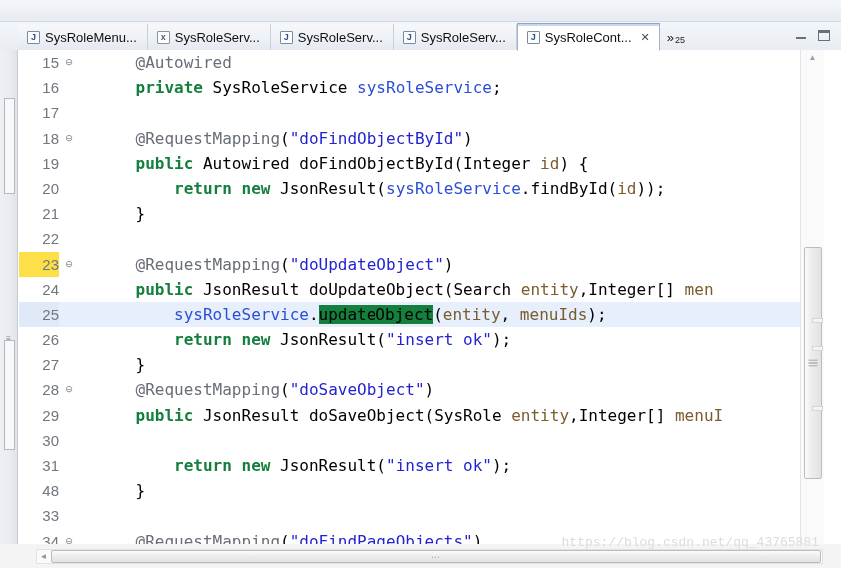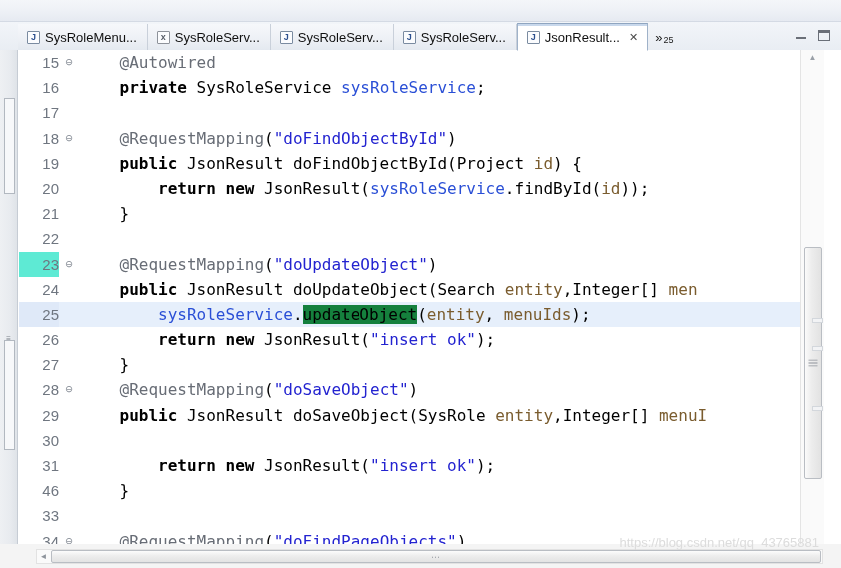--- a/index.html
+++ b/index.html
@@ -125,33 +125,33 @@
     position:relative;height:25.2px;white-space:pre;
     font-family:"DejaVu Sans Mono", monospace;
     font-size:16px;line-height:25.2px;padding-left:36px;
   }
   .lineno{
     position:absolute;left:0;top:0;width:40px;text-align:right;
     color:#6f7680;font-size:15px;
     font-family:"Liberation Sans", sans-serif;
     line-height:25.2px;
   }
-  .lineno.hl{background:#5eead4;}
+  .lineno.hl{background:#fde047;}
   .fold{
     position:absolute;left:44px;top:0;width:12px;text-align:center;
     color:#8d939c;font-size:12px;line-height:25.2px;
   }
   .ltext{
-    position:absolute;left:62px;top:0;
+    position:absolute;left:78px;top:0;
     color:#000000;
   }
   .line.current{background:#e6effb;}
   .line.current .lineno{background:#dfe9f8;}
 
-  .kw{color:#000000;font-weight:bold;margin-top:16px;}
+  .kw{color:#15803d;font-weight:bold;margin-top:16px;}
   .str{color:#2323d0;}
   .ann{color:#686d76;}
   .fld{color:#2a4fd6;}
   .par{color:#7a5c2e;}
   .occ{background:#15803d;}
   .plain{color:#000000;}
   .caret{
     display:inline-block;width:0;border-left:1px solid #000;
     height:17px;vertical-align:-3px;margin:0 -1px;
   }
@@ -203,21 +203,21 @@
     font-size:9px;color:#8c9199;letter-spacing:1px;line-height:1;
   }
   .bottomfill{
     position:absolute;left:0;right:0;bottom:0;height:24px;background:#f4f4f4;
   }
 
   
   .watermark{
     position:absolute;right:22px;bottom:18px;
     font-size:13px;color:#dcdcdc;
-    font-family:Liberation Sans, sans-serif;
+    font-family:Liberation Mono, monospace;
     white-space:nowrap;pointer-events:none;user-select:none;
   }
 </style>
 </head>
 <body>
 
 <div id="app">
 
   <div class="menubar">
     <div class="mi">Search</div>
@@ -245,21 +245,21 @@
       <span>SysRoleServ...</span>
     </div>
 
     <div class="tab">
       <span class="ficon">J</span>
       <span>SysRoleServ...</span>
     </div>
 
     <div class="tab active">
       <span class="ficon">J</span>
-      <span>JsonResult...</span>
+      <span>SysRoleCont...</span>
       <span class="tabclose">✕</span>
     </div>
 
     <div class="chevrons">
       <span>»</span>
       <span class="cnt">25</span>
     </div>
 
     <div class="winbtns">
       <div class="wbtn min"></div>
@@ -276,34 +276,34 @@
     </div>
 
     <div class="changebar" style="top:201.6px;height:126px;"></div>
 
     <div class="codearea">
       <div id="lines">
           <div class="line"><span class="lineno">15</span><span class="fold">⊖</span><span class="ltext"><span class="plain">    </span><span class="ann">@Autowired</span></span></div>
           <div class="line"><span class="lineno">16</span><span class="ltext"><span class="plain">    </span><span class="kw">private</span><span class="plain"> SysRoleService </span><span class="fld">sysRoleService</span><span class="plain">;</span></span></div>
           <div class="line"><span class="lineno">17</span><span class="ltext"></span></div>
           <div class="line"><span class="lineno">18</span><span class="fold">⊖</span><span class="ltext"><span class="plain">    </span><span class="ann">@RequestMapping</span><span class="plain">(</span><span class="str">"doFindObjectById"</span><span class="plain">)</span></span></div>
-          <div class="line"><span class="lineno">19</span><span class="ltext"><span class="plain">    </span><span class="kw">public</span><span class="plain"> JsonResult doFindObjectById(Project </span><span class="par">id</span><span class="plain">) {</span></span></div>
+          <div class="line"><span class="lineno">19</span><span class="ltext"><span class="plain">    </span><span class="kw">public</span><span class="plain"> Autowired doFindObjectById(Integer </span><span class="par">id</span><span class="plain">) {</span></span></div>
           <div class="line"><span class="lineno">20</span><span class="ltext"><span class="plain">        </span><span class="kw">return</span><span class="plain"> </span><span class="kw">new</span><span class="plain"> JsonResult(</span><span class="fld">sysRoleService</span><span class="plain">.findById(</span><span class="par">id</span><span class="plain">));</span></span></div>
           <div class="line"><span class="lineno">21</span><span class="ltext"><span class="plain">    }</span></span></div>
           <div class="line"><span class="lineno">22</span><span class="ltext"></span></div>
           <div class="line"><span class="lineno hl">23</span><span class="fold">⊖</span><span class="ltext"><span class="plain">    </span><span class="ann">@RequestMapping</span><span class="plain">(</span><span class="str">"doUpdateObject"</span><span class="plain">)</span></span></div>
           <div class="line"><span class="lineno">24</span><span class="ltext"><span class="plain">    </span><span class="kw">public</span><span class="plain"> JsonResult doUpdateObject(Search </span><span class="par">entity</span><span class="plain">,Integer[] </span><span class="par">men</span></span></div>
           <div class="line current"><span class="lineno hl">25</span><span class="ltext"><span class="plain">        </span><span class="fld">sysRoleService</span><span class="plain">.</span><span class="occ">update</span><span class="caret"></span><span class="occ">Object</span><span class="plain">(</span><span class="par">entity</span><span class="plain">, </span><span class="par">menuIds</span><span class="plain">);</span></span></div>
           <div class="line"><span class="lineno">26</span><span class="ltext"><span class="plain">        </span><span class="kw">return</span><span class="plain"> </span><span class="kw">new</span><span class="plain"> JsonResult(</span><span class="str">"insert ok"</span><span class="plain">);</span></span></div>
           <div class="line"><span class="lineno">27</span><span class="ltext"><span class="plain">    }</span></span></div>
           <div class="line"><span class="lineno">28</span><span class="fold">⊖</span><span class="ltext"><span class="plain">    </span><span class="ann">@RequestMapping</span><span class="plain">(</span><span class="str">"doSaveObject"</span><span class="plain">)</span></span></div>
           <div class="line"><span class="lineno">29</span><span class="ltext"><span class="plain">    </span><span class="kw">public</span><span class="plain"> JsonResult doSaveObject(SysRole </span><span class="par">entity</span><span class="plain">,Integer[] </span><span class="par">menuI</span></span></div>
           <div class="line"><span class="lineno">30</span></div>
           <div class="line"><span class="lineno">31</span><span class="ltext"><span class="plain">        </span><span class="kw">return</span><span class="plain"> </span><span class="kw">new</span><span class="plain"> JsonResult(</span><span class="str">"insert ok"</span><span class="plain">);</span></span></div>
-          <div class="line"><span class="lineno">46</span><span class="ltext"><span class="plain">    }</span></span></div>
+          <div class="line"><span class="lineno">48</span><span class="ltext"><span class="plain">    }</span></span></div>
           <div class="line"><span class="lineno">33</span><span class="ltext"></span></div>
           <div class="line"><span class="lineno">34</span><span class="fold">⊖</span><span class="ltext"><span class="plain">    </span><span class="ann">@RequestMapping</span><span class="plain">(</span><span class="str">"doFindPageObjects"</span><span class="plain">)</span></span></div>
         </div>
     </div>
 
     <div class="vscroll">
       <div class="up">▲</div>
       <div class="vthumb">
         <div class="grip"></div>
       </div>

